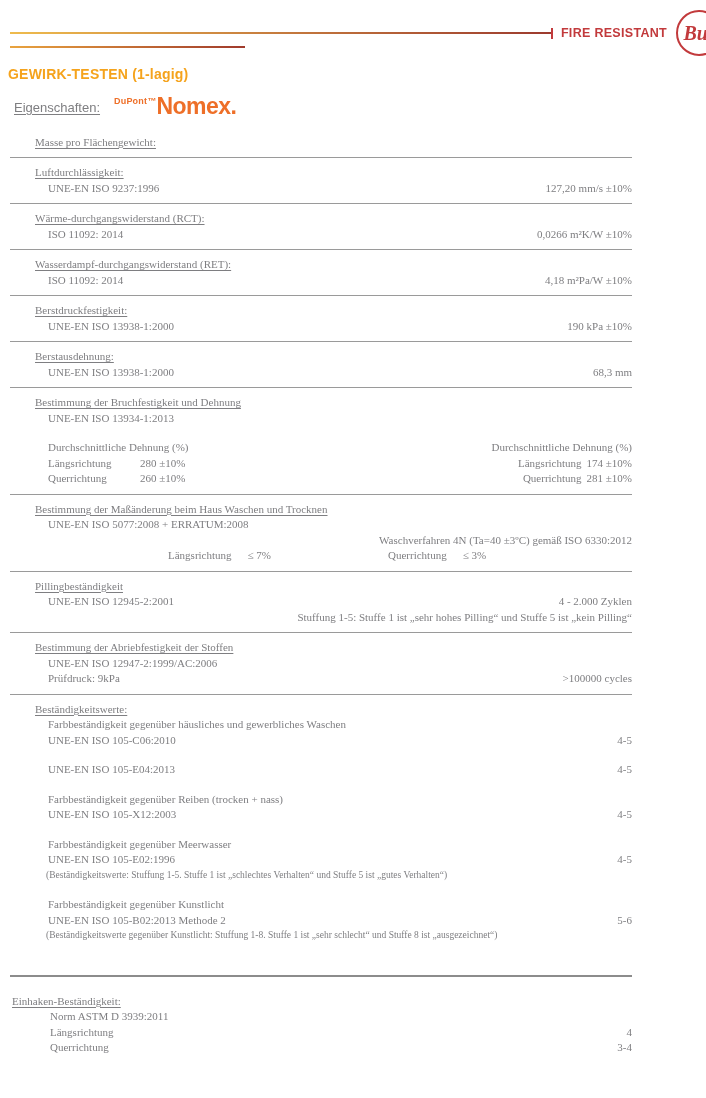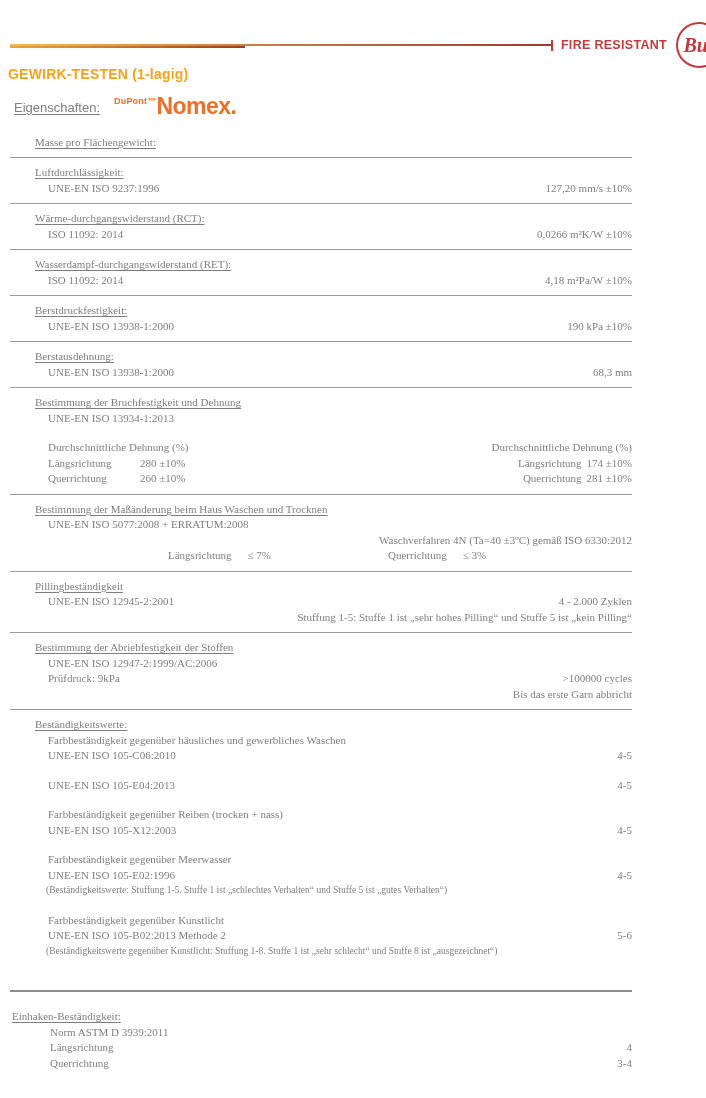--- a/index.html
+++ b/index.html
@@ -14,21 +14,21 @@
   }
   html,body{ width:706px; height:1098px; }
   body{
     background:#fff;
     font-family:"Liberation Sans", sans-serif;
     color:var(--text-gray);
     overflow:hidden;
     position:relative;
   }
   
-  .topbar{ position:absolute; top:12px; left:0; width:706px; height:66px;
+  .topbar{ position:absolute; top:0; left:0; width:706px; height:66px;
            display:flex; align-items:center; padding-left:10px; }
   .topline{ flex:1; height:2px;
             background:linear-gradient(90deg,var(--line-gradient-start),var(--line-gradient-end)); }
   .toptick{ width:2px; height:11px; background:var(--accent-red); }
   .fire-label{ color:var(--accent-red); font-weight:bold; font-size:12.5px;
                letter-spacing:.3px; margin:0 9px 0 8px; white-space:nowrap; }
   .buff-logo{ width:46px; height:46px; border:2.5px solid var(--accent-red);
               border-radius:50%; flex:none; display:flex; align-items:center;
               justify-content:center; margin-right:-16px;
               color:var(--accent-red); font-family:"Liberation Serif", serif;
@@ -221,23 +221,20 @@
       <div class="row">
         <span class="heading ind1">Bestimmung der Abriebfestigkeit der Stoffen</span>
       </div>
       <div class="row">
         <span class="ltext ind2">UNE-EN ISO 12947-2:1999/AC:2006</span>
       </div>
       <div class="row">
         <span class="ltext ind2">Prüfdruck: 9kPa</span>
         <span class="value">&gt;100000 cycles</span>
       </div>
-      <div class="row note-row center">
-        <span class="note">Bis das erste Garn abbricht</span>
-      </div>
     </section>
     <div class="divider"></div>
     <section class="section">
       <div class="row">
         <span class="heading ind1">Beständigkeitswerte:</span>
       </div>
       <div class="row">
         <span class="ltext ind2">Farbbeständigkeit gegenüber häusliches und gewerbliches Waschen</span>
       </div>
       <div class="row">

